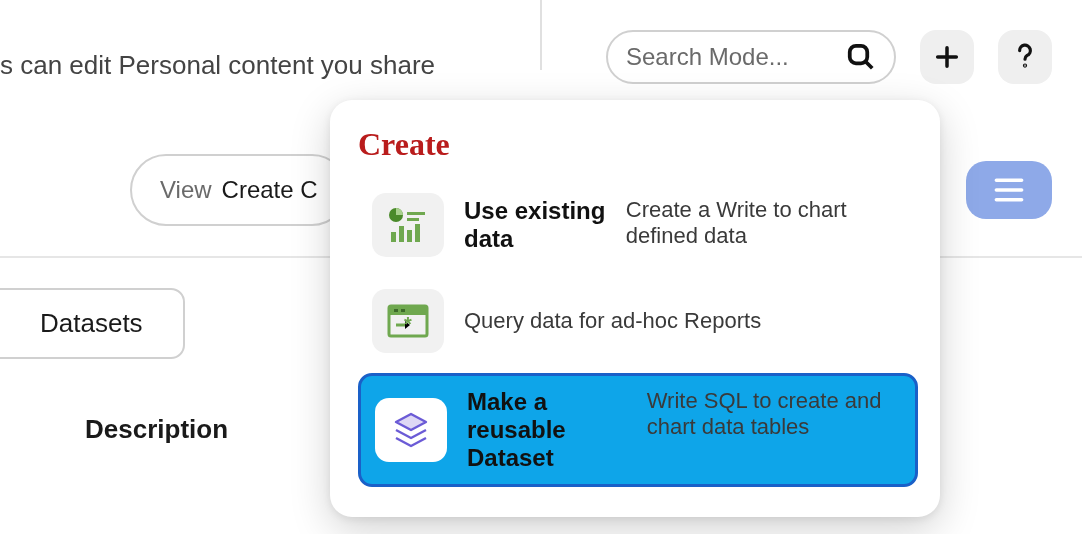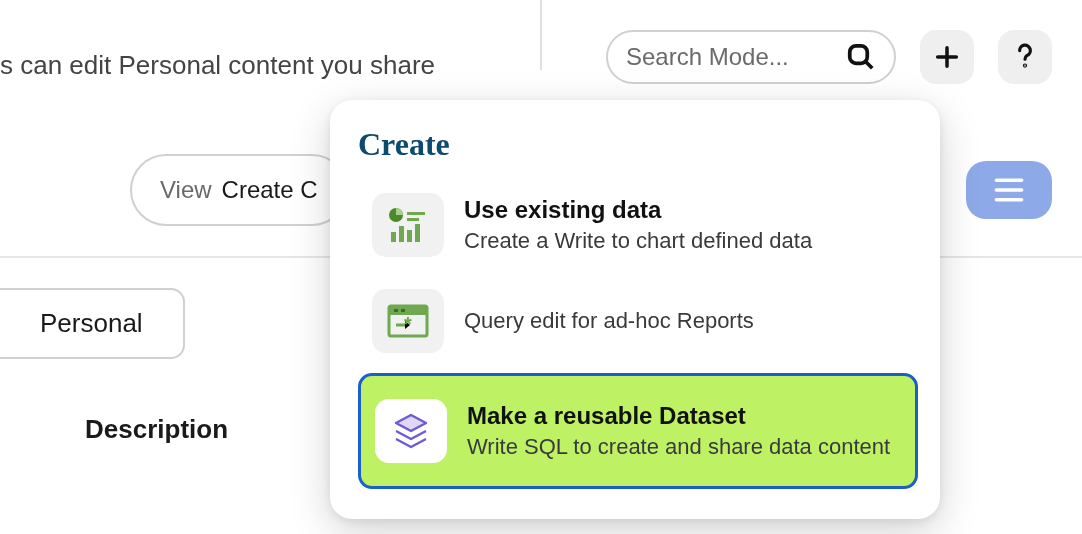--- a/index.html
+++ b/index.html
@@ -138,48 +138,48 @@
       width: 610px;
       background: #fff;
       border-radius: 22px;
       box-shadow: 0 12px 40px rgba(0,0,0,0.18), 0 2px 8px rgba(0,0,0,0.08);
       padding: 26px 22px 22px 28px;
     }
     .popover-title {
       font-family: Georgia, 'Times New Roman', serif;
       font-size: 32px;
       font-weight: 600;
-      color: #0c4a6e;
+      color: #b91c1c;
       margin-bottom: 18px;
     }
     .option {
       display: flex;
       align-items: center;
       gap: 20px;
       padding: 12px 14px;
       border-radius: 14px;
       cursor: pointer;
       margin-bottom: 8px;
     }
     .option.selected {
       border: 3px solid #1a60c8;
-      background: #bef264;
-      padding: 23px 14px;
+      background: #0ea5e9;
+      padding: 12px 14px;
     }
     .option-icon {
       width: 72px;
       height: 64px;
       border-radius: 14px;
       background: #f1f1f1;
       display: flex;
       align-items: center;
       justify-content: center;
       flex-shrink: 0;
     }
-    .option-text { display: flex; flex-direction: column; gap: 4px; }
+    .option-text { display: flex; flex-direction: row; gap: 4px; }
     .option-title { font-size: 24px; font-weight: 700; color: #111; }
     .option-sub { font-size: 22px; color: #3a3a3a; }
 
   </style>
 </head>
 <body>
 
 <div class="top-bar">
   <span class="share-text">s can edit Personal content you share</span>
   <div class="vertical-divider"></div>
@@ -217,21 +217,21 @@
   </div>
   <div class="menu-btn">
     <svg width="34" height="28" viewBox="0 0 24 20" fill="none" stroke="#fff" stroke-width="2.6" stroke-linecap="round">
       <path d="M3 3h18M3 10h18M3 17h18"></path>
     </svg>
   </div>
 </div>
 
 <div class="tabs-row">
   <div class="tab">
-    <span>Personal</span>
+    <span>Datasets</span>
   </div>
 </div>
 
 <div class="desc-label">Description</div>
 
 <div class="popover">
   <div class="popover-title">Create</div>
 
   <div class="option">
     <div class="option-icon">
@@ -260,30 +260,30 @@
         <rect x="8" y="6" width="4" height="3" fill="#3d6b2a"></rect>
         <rect x="15" y="6" width="4" height="3" fill="#3d6b2a"></rect>
         <path d="M10 22h10" stroke="#6fa84f" stroke-width="3"></path>
         <path d="M24 17l6 5-6 5M24 27l-6-5" stroke="#6fa84f" stroke-width="2" fill="none" opacity="0"></path>
         <path d="M22 17 L28 22 M22 27 L28 22 M16 17 L10 22 M16 27 L10 22" stroke="none"></path>
         <path d="M13 22h4M19 18l5 4-5 4" stroke="none"></path>
         <text x="22" y="28" font-size="20" fill="#6fa84f" font-weight="bold" text-anchor="middle">*</text>
       </svg>
     </div>
     <div class="option-text">
-      <span class="option-sub">Query edit for ad-hoc Reports</span>
+      <span class="option-sub">Query data for ad-hoc Reports</span>
     </div>
   </div>
 
   <div class="option selected">
     <div class="option-icon" style="background:#fff;">
       <svg width="42" height="40" viewBox="0 0 42 40" fill="none" stroke="#6b5bd6" stroke-width="2.4" stroke-linejoin="round">
         <path d="M21 4 L36 12 L21 20 L6 12 Z" fill="#ded8f5"></path>
         <path d="M6 20 L21 28 L36 20"></path>
         <path d="M6 28 L21 36 L36 28"></path>
       </svg>
     </div>
     <div class="option-text">
       <span class="option-title">Make a reusable Dataset</span>
-      <span class="option-sub">Write SQL to create and share data content</span>
+      <span class="option-sub">Write SQL to create and chart data tables</span>
     </div>
   </div>
 </div>
 
 </body></html>

